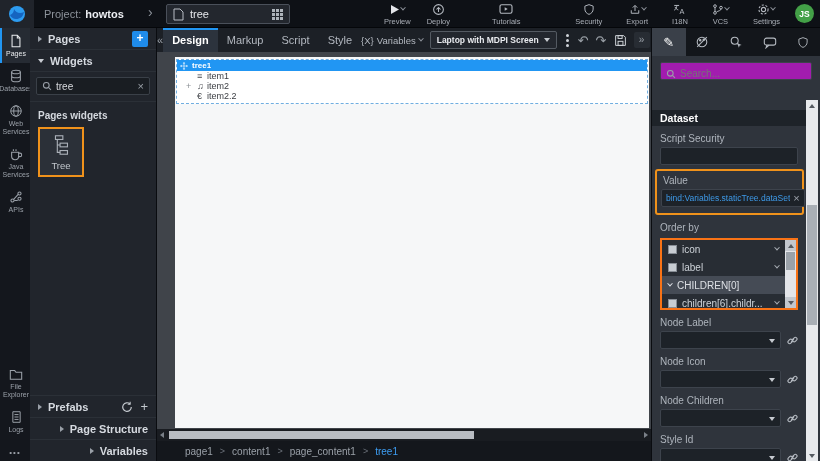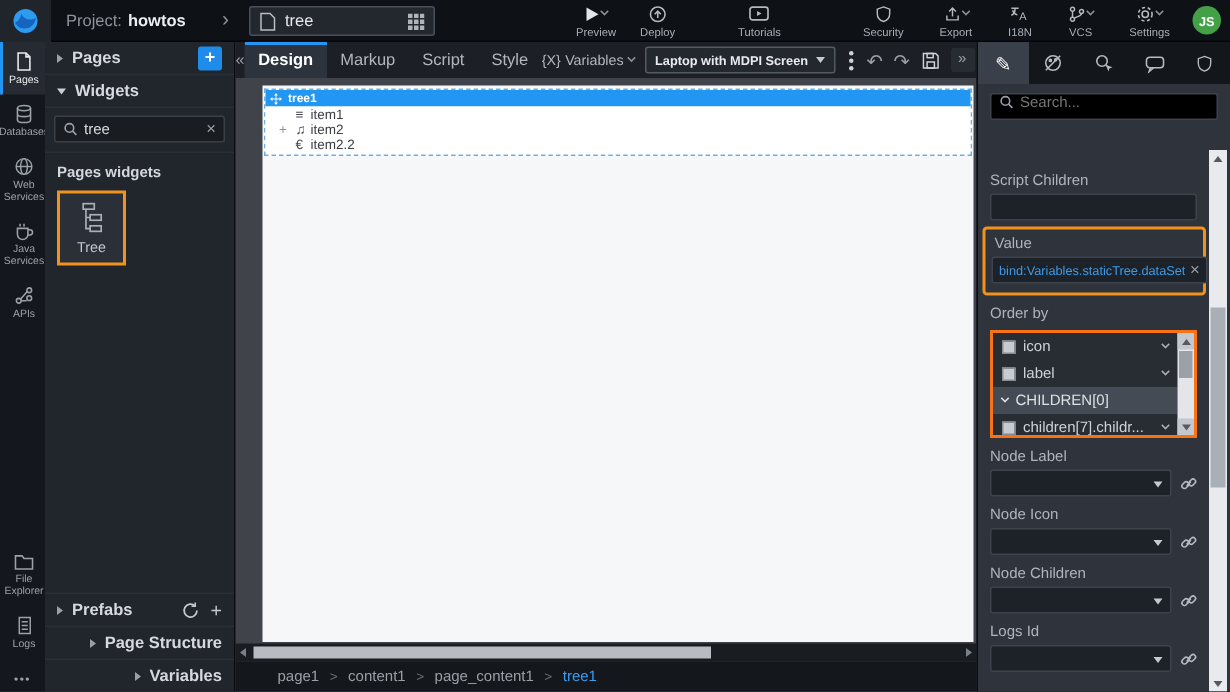--- a/index.html
+++ b/index.html
@@ -87,21 +87,21 @@
   .crumb.current { color:#3d9df2; }
   .crumb-sep { color:#6d737b; font-size:9px; }
 
   
   .inspector { position:absolute; left:651px; top:28px; width:169px; height:433px; background:#2f343c; border-left:1px solid #0a0c10; }
   .insp-header { height:26px; background:#181c22; display:flex; align-items:center; padding:0 10px; font-size:11px; color:#e9ebef; }
   .insp-tabs { height:28px; background:#13161b; display:flex; }
   .insp-tab { flex:1; display:flex; align-items:center; justify-content:center; color:#b6bbc2; cursor:pointer; }
   .insp-tab.active { background:#3a4049; color:#fff; }
   .insp-search-wrap { padding:6px 8px 4px; }
-  .insp-search { height:18px; background:#000000; border:1px solid #3d434c; border-radius:2px; display:flex; align-items:flex-start; gap:4px; padding:0 5px; }
+  .insp-search { height:18px; background:#a21caf; border:1px solid #3d434c; border-radius:2px; display:flex; align-items:flex-end; gap:4px; padding:0 5px; }
   .insp-search input { flex:1; min-width:0; background:transparent; border:0; outline:none; color:#aeb4bc; font-size:10px; font-family:"Liberation Sans",sans-serif; }
   .insp-content { position:absolute; left:0; top:80px; width:154px; bottom:0; overflow:hidden; }
   .section-h { height:16px; background:#1e2329; display:flex; align-items:center; padding:0 8px; font-size:10.5px; font-weight:bold; color:#fff; margin-top:2px; }
   .fld-label { padding:7px 8px 3px; font-size:10px; color:#aeb4bc; }
   .fld-input { margin:0 8px; height:18px; background:#1d2228; border:1px solid #3d434c; border-radius:2px; }
   .value-hl { margin:4px 2px 0 3px; border:2px solid #f0921b; border-radius:3px; padding-bottom:6px; }
   .value-hl .fld-label { padding:4px 6px 3px; }
   .bind-row { display:flex; align-items:center; gap:4px; padding:0 4px; }
   .bind-field { flex:1; height:18px; background:#1d2228; border:1px solid #3d434c; border-radius:2px; display:flex; align-items:center; padding:0 4px; gap:3px; }
   .bind-text { flex:1; font-size:8.5px; color:#3e9ae8; white-space:nowrap; overflow:hidden; }
@@ -477,22 +477,23 @@
       <div class="insp-search">
         <svg class="ic" width="10" height="10" viewBox="0 0 14 14" fill="none" stroke="#9aa0a8" stroke-width="1.5">
             <circle cx="6" cy="6" r="4"></circle>
             <path d="M9 9l3.5 3.5"></path>
           </svg>
         <input type="text" placeholder="Search..." style="">
       </div>
     </div>
 
     <div class="insp-content">
-
-      <div class="fld-label">Script Children</div>
+      <div class="section-h">Dataset</div>
+
+      <div class="fld-label">Script Security</div>
       <div class="fld-input"></div>
 
       <div class="value-hl">
         <div class="fld-label">Value</div>
         <div class="bind-row">
           <div class="bind-field">
             <span class="bind-text">bind:Variables.staticTree.dataSet</span>
             <span class="clear-x">×</span>
           </div>
 
@@ -510,21 +511,21 @@
           <span class="checkbox"></span>
           <span>label</span>
           <span class="chev-d"></span>
         </div>
         <div class="ob-row ob-group">
           <span class="chev-d"></span>
           <span>CHILDREN[0]</span>
         </div>
         <div class="ob-row">
           <span class="checkbox"></span>
-          <span>children[7].childr...</span>
+          <span>children[6].childr...</span>
           <span class="chev-d"></span>
         </div>
         <div class="ob-scroll">
           <div class="ob-sbtn">
               <span class="tri-up-s"></span>
             </div>
           <div class="ob-thumb"></div>
           <div class="ob-sbtn dn">
               <span class="tri-dn-s"></span>
             </div>
@@ -566,21 +567,21 @@
           </div>
         <span class="chain">
             <svg class="ic" width="11" height="11" viewBox="0 0 12 12" fill="none" stroke="currentColor" stroke-width="1.2">
               <path d="M4.5 7.5 7.5 4.5"></path>
               <rect x="0.8" y="5.2" width="5.4" height="3.6" rx="1.8" transform="rotate(-45 3.5 7)"></rect>
               <rect x="5.8" y="3.2" width="5.4" height="3.6" rx="1.8" transform="rotate(-45 8.5 5)"></rect>
             </svg>
           </span>
       </div>
 
-      <div class="fld-label">Logs Id</div>
+      <div class="fld-label">Style Id</div>
       <div class="selrow">
         <div class="select">
             <span class="caret-dn"></span>
           </div>
         <span class="chain">
             <svg class="ic" width="11" height="11" viewBox="0 0 12 12" fill="none" stroke="currentColor" stroke-width="1.2">
               <path d="M4.5 7.5 7.5 4.5"></path>
               <rect x="0.8" y="5.2" width="5.4" height="3.6" rx="1.8" transform="rotate(-45 3.5 7)"></rect>
               <rect x="5.8" y="3.2" width="5.4" height="3.6" rx="1.8" transform="rotate(-45 8.5 5)"></rect>
             </svg>

